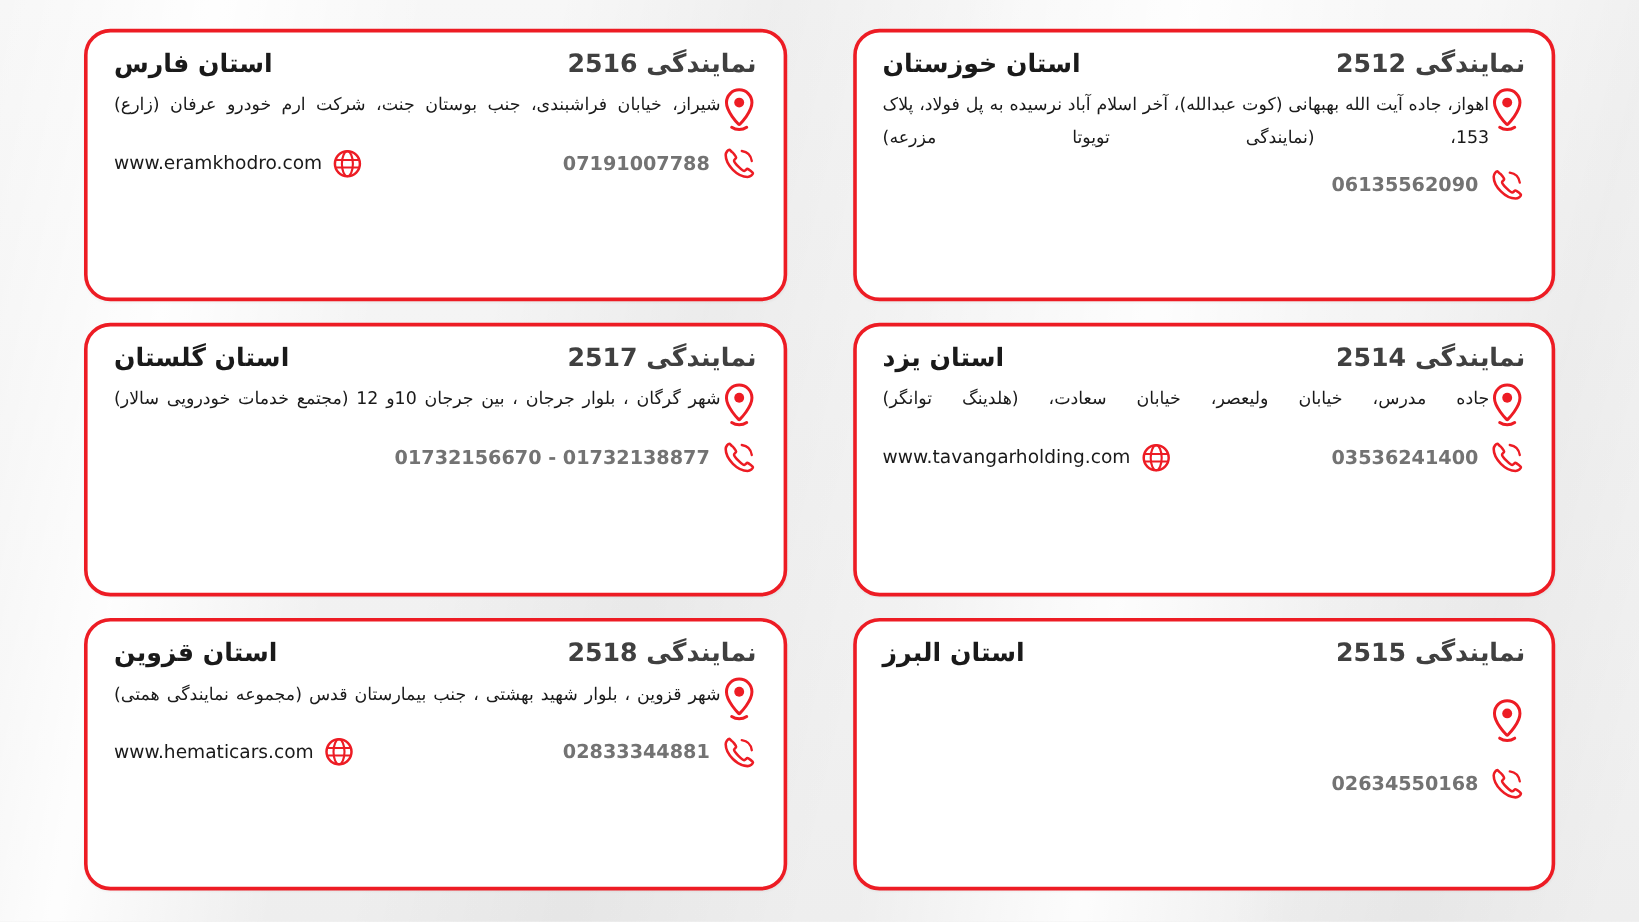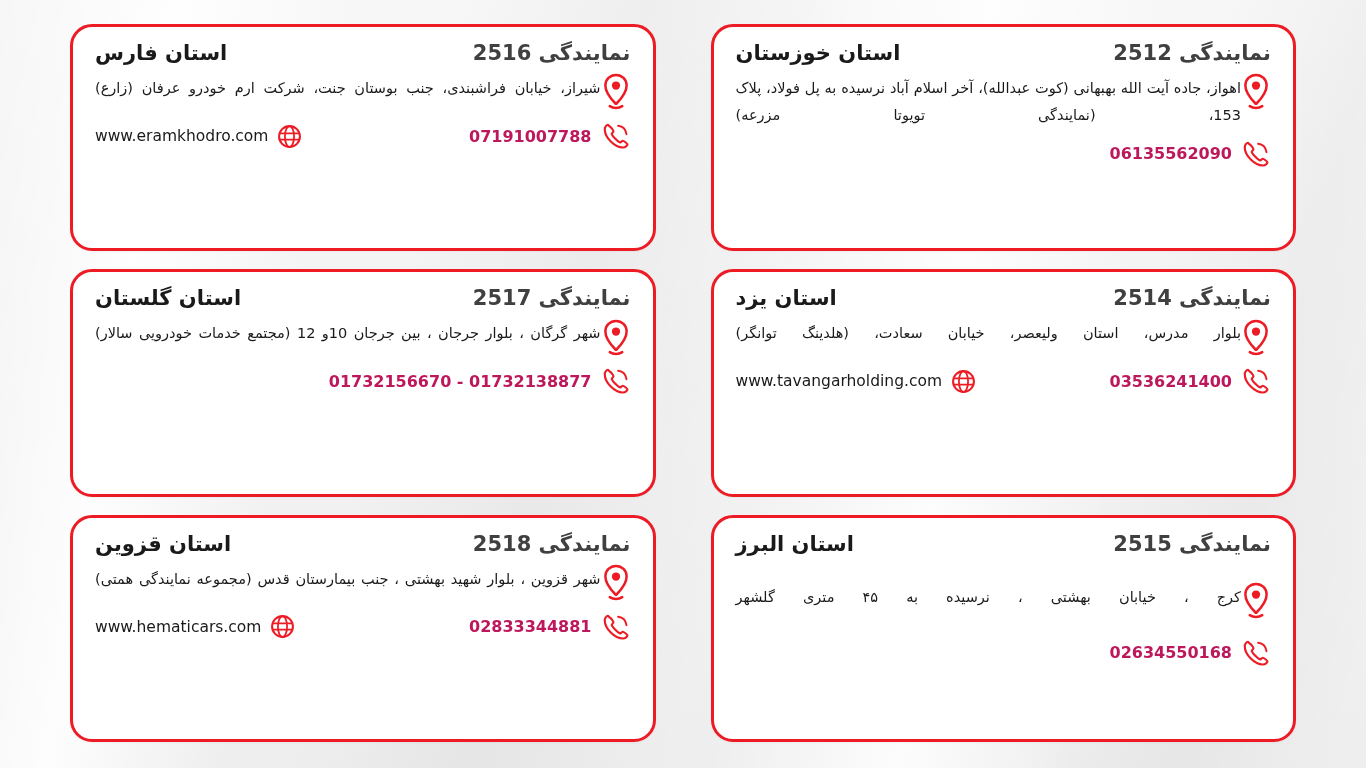--- a/index.html
+++ b/index.html
@@ -95,21 +95,21 @@
   .phone-group, .web-group {
     display: flex;
     flex-direction: row;
     align-items: center;
     gap: 9px;
   }
   .web-group {
     margin-right: auto;
   }
   .phone-text {
-    color: #be185d;
+    color: #737373;
     font-size: 16px;
     font-weight: bold;
     direction: ltr;
     white-space: nowrap;
   }
   .web-text {
     color: #1a1a1a;
     font-size: 15.5px;
     font-weight: normal;
     direction: ltr;
@@ -206,21 +206,21 @@
       <div class="province">استان یزد</div>
     </div>
     <div class="row addr-row">
       <span class="icon icon-pin">
         <svg viewBox="0 0 24 30">
             <path d="M12 1.5c-4.7 0-8.5 3.8-8.5 8.5 0 6.2 7.5 13.8 8.1 14.4.2.2.6.2.8 0 .6-.6 8.1-8.2 8.1-14.4 0-4.7-3.8-8.5-8.5-8.5z" fill="none" stroke="#ed1c24" stroke-width="2"></path>
             <circle cx="12" cy="10" r="3.3" fill="#ed1c24"></circle>
             <path d="M7 26.5c1.5 1 3.2 1.5 5 1.5s3.5-.5 5-1.5" fill="none" stroke="#ed1c24" stroke-width="2" stroke-linecap="round"></path>
           </svg>
       </span>
-      <div class="addr-text">بلوار مدرس، استان ولیعصر، خیابان سعادت، (هلدینگ توانگر)</div>
+      <div class="addr-text">جاده مدرس، خیابان ولیعصر، خیابان سعادت، (هلدینگ توانگر)</div>
     </div>
     <div class="row contact-row">
       <div class="phone-group">
         <span class="icon icon-phone">
           <svg viewBox="0 0 28 28">
               <path d="M6.5 3.5c-1.2 0-3 2-3 4.2 0 7.8 9.3 17 17 17 2.2 0 4.2-1.8 4.2-3 0-.6-3.6-3.3-4.3-3.3-.8 0-1.6 1.6-2.4 1.6-1.6 0-8-6.3-8-8 0-.8 1.6-1.5 1.6-2.4 0-.7-2.6-4.3-3.3-4.3z" fill="none" stroke="#ed1c24" stroke-width="2" stroke-linejoin="round"></path>
               <path d="M16 4.5c4.2.6 7.2 3.6 7.8 7.8" fill="none" stroke="#ed1c24" stroke-width="1.8" stroke-linecap="round"></path>
             </svg>
         </span>
         <span class="phone-text">03536241400</span>
@@ -273,21 +273,20 @@
       <div class="province">استان البرز</div>
     </div>
     <div class="row addr-row" style="margin-top:20px;">
       <span class="icon icon-pin">
         <svg viewBox="0 0 24 30">
             <path d="M12 1.5c-4.7 0-8.5 3.8-8.5 8.5 0 6.2 7.5 13.8 8.1 14.4.2.2.6.2.8 0 .6-.6 8.1-8.2 8.1-14.4 0-4.7-3.8-8.5-8.5-8.5z" fill="none" stroke="#ed1c24" stroke-width="2"></path>
             <circle cx="12" cy="10" r="3.3" fill="#ed1c24"></circle>
             <path d="M7 26.5c1.5 1 3.2 1.5 5 1.5s3.5-.5 5-1.5" fill="none" stroke="#ed1c24" stroke-width="2" stroke-linecap="round"></path>
           </svg>
       </span>
-      <div class="addr-text">کرج ، خیابان بهشتی ، نرسیده به ۴۵ متری گلشهر</div>
     </div>
     <div class="row contact-row" style="margin-top:18px;">
       <div class="phone-group">
         <span class="icon icon-phone">
           <svg viewBox="0 0 28 28">
               <path d="M6.5 3.5c-1.2 0-3 2-3 4.2 0 7.8 9.3 17 17 17 2.2 0 4.2-1.8 4.2-3 0-.6-3.6-3.3-4.3-3.3-.8 0-1.6 1.6-2.4 1.6-1.6 0-8-6.3-8-8 0-.8 1.6-1.5 1.6-2.4 0-.7-2.6-4.3-3.3-4.3z" fill="none" stroke="#ed1c24" stroke-width="2" stroke-linejoin="round"></path>
               <path d="M16 4.5c4.2.6 7.2 3.6 7.8 7.8" fill="none" stroke="#ed1c24" stroke-width="1.8" stroke-linecap="round"></path>
             </svg>
         </span>
         <span class="phone-text">02634550168</span>

